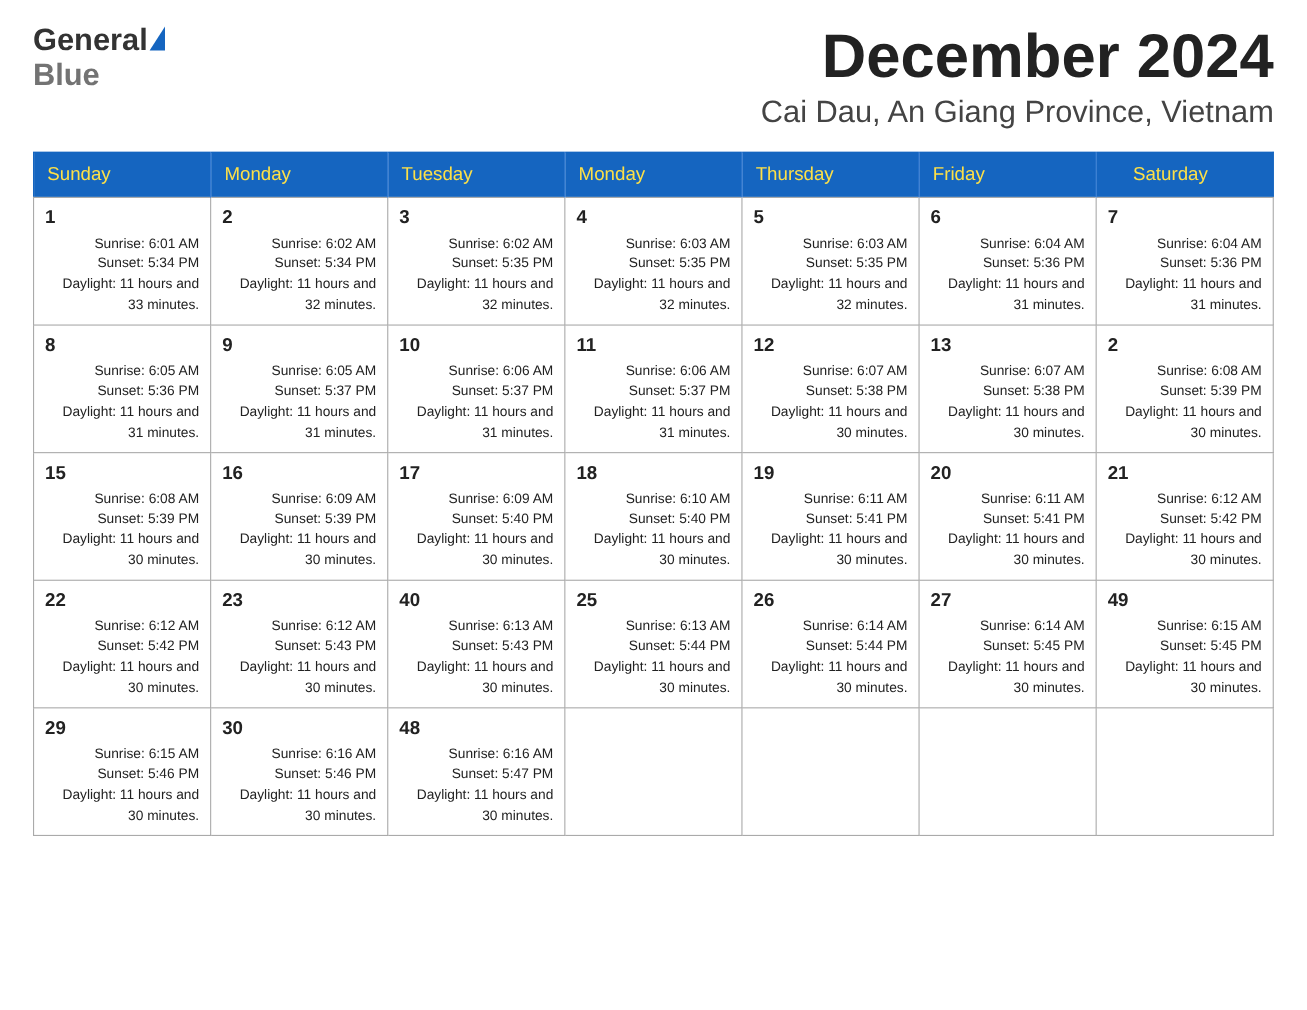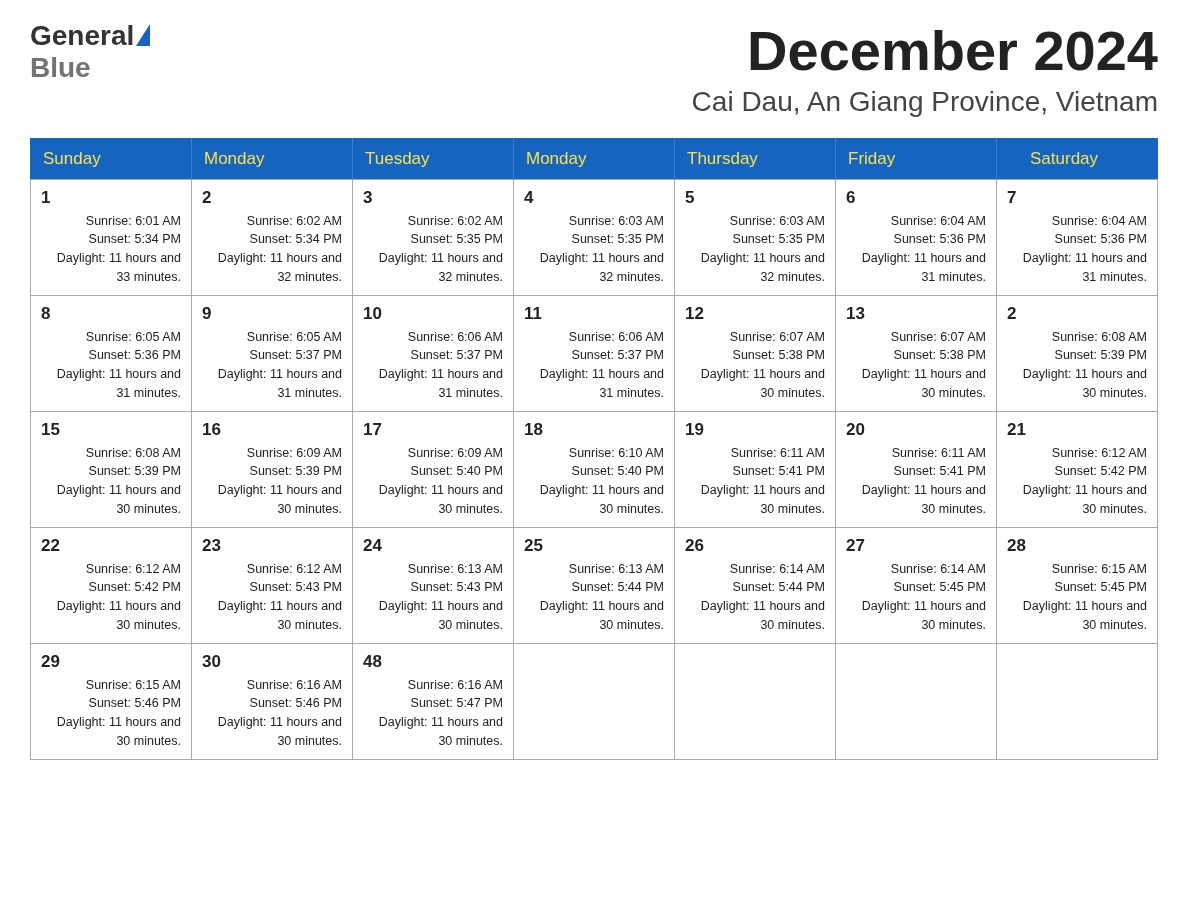--- a/index.html
+++ b/index.html
@@ -308,21 +308,21 @@
         </td>
         <td>
           <span class="day-number">23</span>
         <div class="day-info">
           Sunrise: 6:12 AM<br>
           Sunset: 5:43 PM<br>
           Daylight: 11 hours and 30 minutes.
         </div>
         </td>
         <td>
-          <span class="day-number">24</span>
+          <span class="day-number">40</span>
         <div class="day-info">
           Sunrise: 6:13 AM<br>
           Sunset: 5:43 PM<br>
           Daylight: 11 hours and 30 minutes.
         </div>
         </td>
         <td>
           <span class="day-number">25</span>
         <div class="day-info">
           Sunrise: 6:13 AM<br>
@@ -340,21 +340,21 @@
         </td>
         <td>
           <span class="day-number">27</span>
         <div class="day-info">
           Sunrise: 6:14 AM<br>
           Sunset: 5:45 PM<br>
           Daylight: 11 hours and 30 minutes.
         </div>
         </td>
         <td>
-          <span class="day-number">28</span>
+          <span class="day-number">49</span>
         <div class="day-info">
           Sunrise: 6:15 AM<br>
           Sunset: 5:45 PM<br>
           Daylight: 11 hours and 30 minutes.
         </div>
         </td>
       </tr>
       <tr>
         <td>
           <span class="day-number">29</span>

